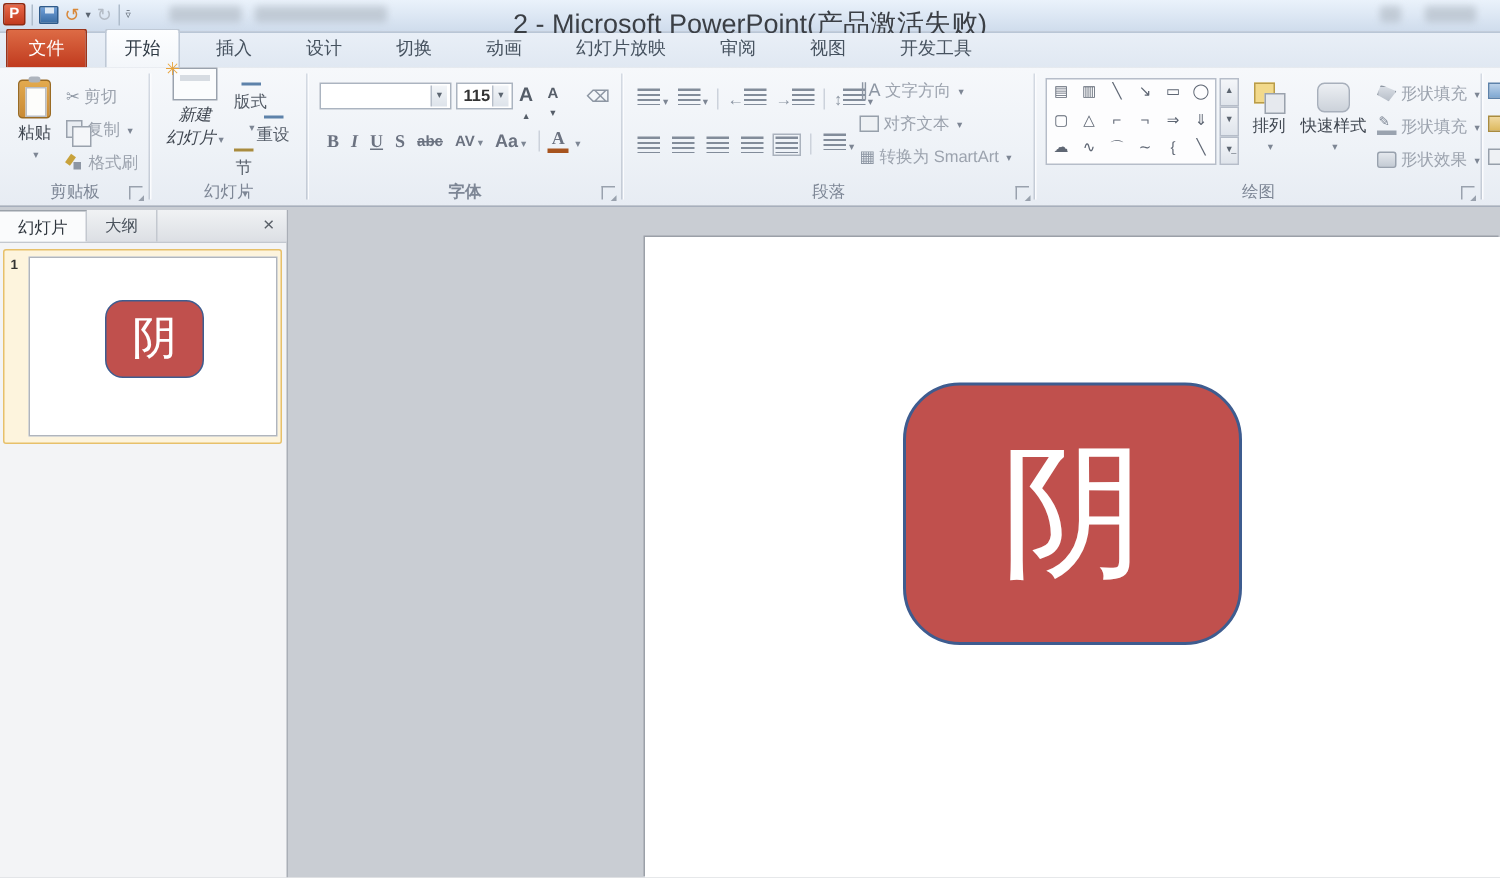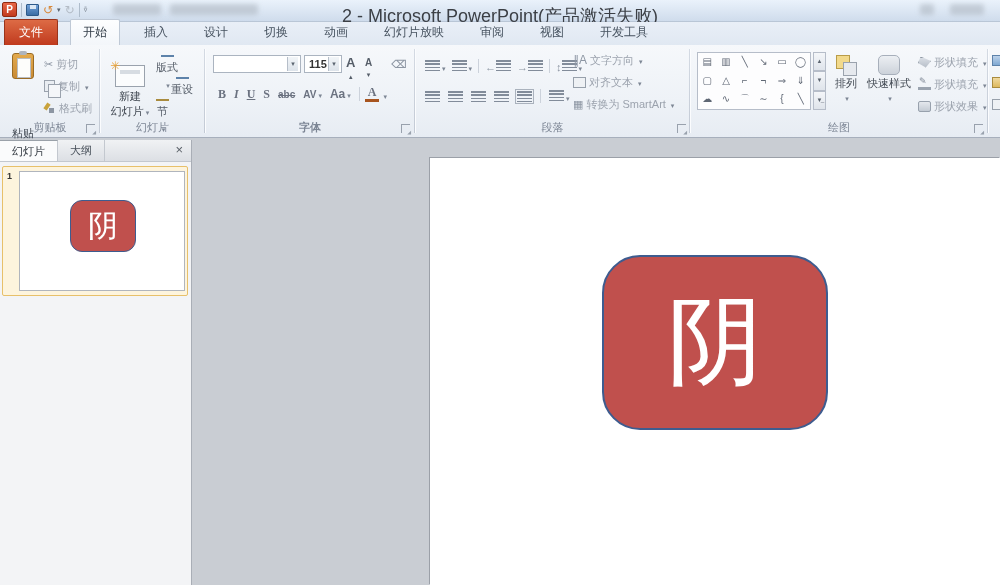--- a/index.html
+++ b/index.html
@@ -171,21 +171,21 @@
     <div class="tab">动画</div>
     <div class="tab">幻灯片放映</div>
     <div class="tab">审阅</div>
     <div class="tab">视图</div>
     <div class="tab">开发工具</div>
   </div>
 
   <div class="ribbon">
 
     <div class="rgroup" style="left:0;width:100px;">
-      <div class="bigbtn" style="left:6px;top:8px;width:34px;gap:45px;">
+      <div class="bigbtn" style="left:6px;top:8px;width:34px;">
         <div class="clip-icon"></div>
         <span>粘贴</span>
         <span class="dd"></span>
       </div>
       <div class="smallrow" style="left:44px;top:10px;">
         <span class="g">✂</span>
         <span>剪切</span>
       </div>
       <div class="smallrow" style="left:44px;top:32px;">
         <span class="copy-ic"></span>
@@ -194,21 +194,21 @@
       </div>
       <div class="smallrow" style="left:44px;top:54px;">
         <span class="brush-ic"></span>
         <span>格式刷</span>
       </div>
       <div class="glabel">剪贴板</div>
       <div class="launcher" style="left:86px;"></div>
     </div>
 
     <div class="rgroup" style="left:100px;width:105px;">
-      <div class="bigbtn" style="left:8px;top:20px;width:44px;">
+      <div class="bigbtn" style="left:8px;top:0;width:44px;font-style:italic;">
         <div class="newslide-ic"></div>
         <span>新建</span>
         <span><span>幻灯片</span><span class="dd"></span></span>
       </div>
       <div class="smallrow dark" style="left:56px;top:10px;">
         <span class="mini-ic colored"></span>
         <span>版式</span>
         <span class="dd"></span>
       </div>
       <div class="smallrow dark" style="left:56px;top:32px;padding-left:15px;">

